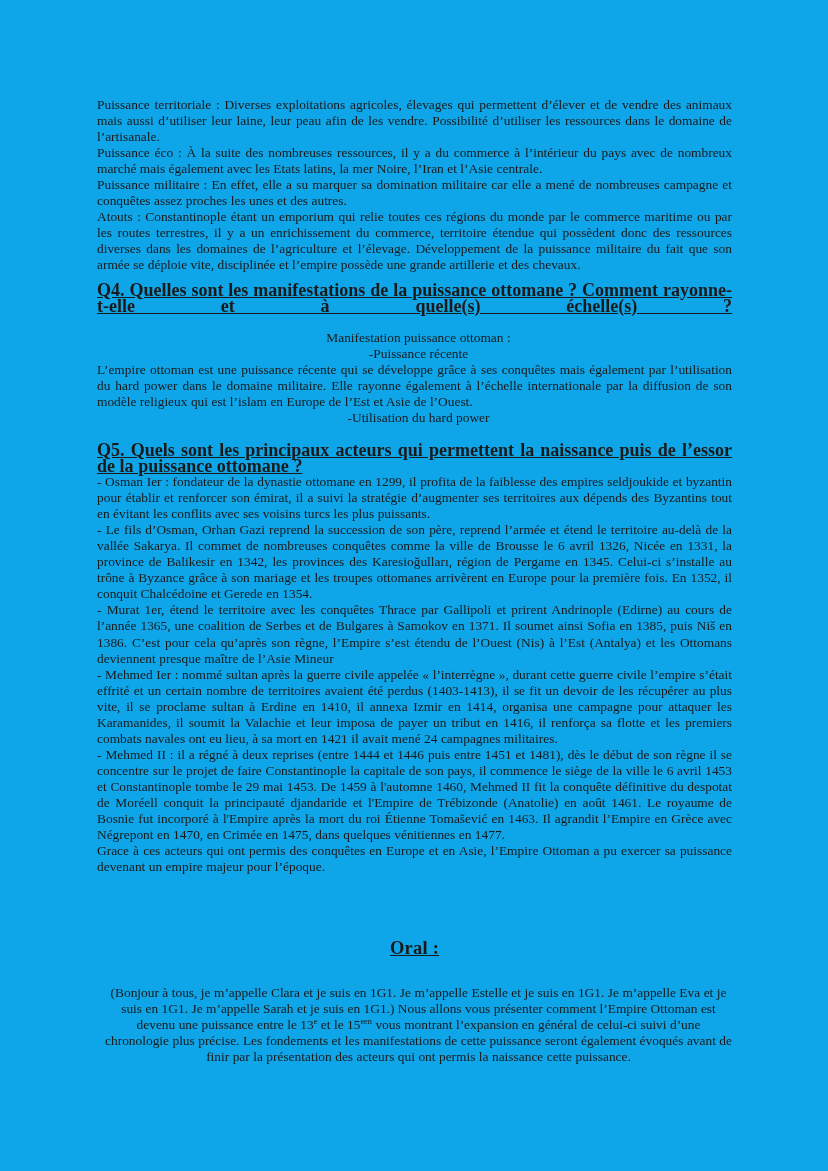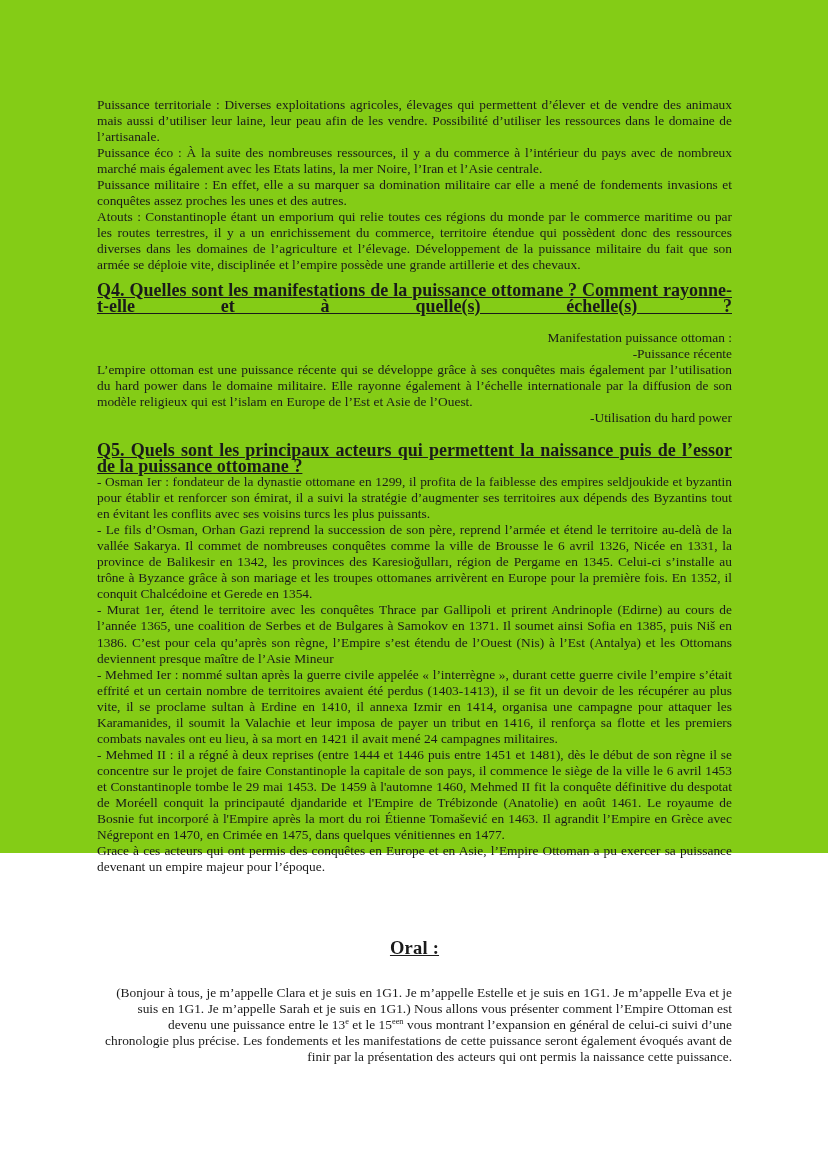--- a/index.html
+++ b/index.html
@@ -11,41 +11,41 @@
   body {
     width: 828px;
     height: 1171px;
     font-family: "Liberation Serif", "DejaVu Serif", serif;
     color: #1a1a1a;
     overflow: hidden;
   }
   .page {
     position: relative;
     width: 828px;
-    height: 853px;
-    background: #84cc16;
+    height: 1171px;
+    background: #0ea5e9;
     box-sizing: border-box;
   }
   .content {
     position: absolute;
     left: 97px;
     top: 97px;
     width: 635px;
   }
   p, .para {
     margin: 0;
     font-size: 13.4px;
     line-height: 16.05px;
     text-align: justify;
     text-justify: inter-word;
     hyphens: none;
     word-spacing: 0.1px;
   }
   .para.nojust {
-    text-align: right;
+    text-align: center;
     margin-left: 8px;
   }
   .heading-q {
     margin: 0;
     font-size: 18px;
     line-height: 16.05px;
     font-weight: bold;
     text-decoration: underline;
     text-align: justify;
     text-justify: inter-word;
@@ -76,21 +76,21 @@
   }
 </style>
 </head>
 <body style="background: rgb(255, 255, 255); color: rgb(26, 26, 26);">
 
 <div class="page">
   <div class="content">
 
     <p class="para">Puissance territoriale : Diverses exploitations agricoles, élevages qui permettent d’élever et de vendre des animaux mais aussi d’utiliser leur laine, leur peau afin de les vendre. Possibilité d’utiliser les ressources dans le domaine de l’artisanale.</p>
     <p class="para">Puissance éco : À la suite des nombreuses ressources, il y a du commerce à l’intérieur du pays avec de nombreux marché mais également avec les Etats latins, la mer Noire, l’Iran et l’Asie centrale.</p>
-    <p class="para">Puissance militaire : En effet, elle a su marquer sa domination militaire car elle a mené de fondements invasions et conquêtes assez proches les unes et des autres.</p>
+    <p class="para">Puissance militaire : En effet, elle a su marquer sa domination militaire car elle a mené de nombreuses campagne et conquêtes assez proches les unes et des autres.</p>
     <p class="para">Atouts : Constantinople étant un emporium qui relie toutes ces régions du monde par le commerce maritime ou par les routes terrestres, il y a un enrichissement du commerce, territoire étendue qui possèdent donc des ressources diverses dans les domaines de l’agriculture et l’élevage. Développement de la puissance militaire du fait que son armée se déploie vite, disciplinée et l’empire possède une grande artillerie et des chevaux.</p>
 
     <div class="spacer-sm"></div>
 
     <p class="heading-q two-line">Q4. Quelles sont les manifestations de la puissance ottomane ? Comment rayonne-t-elle et à quelle(s) échelle(s) ?</p>
     <p class="para nojust">Manifestation puissance ottoman :</p>
     <p class="para nojust">-Puissance récente</p>
     <p class="para">L’empire ottoman est une puissance récente qui se développe grâce à ses conquêtes mais également par l’utilisation du hard power dans le domaine militaire. Elle rayonne également à l’échelle internationale par la diffusion de son modèle religieux qui est l’islam en Europe de l’Est et Asie de l’Ouest.</p>
     <p class="para nojust">-Utilisation du hard power</p>
 

